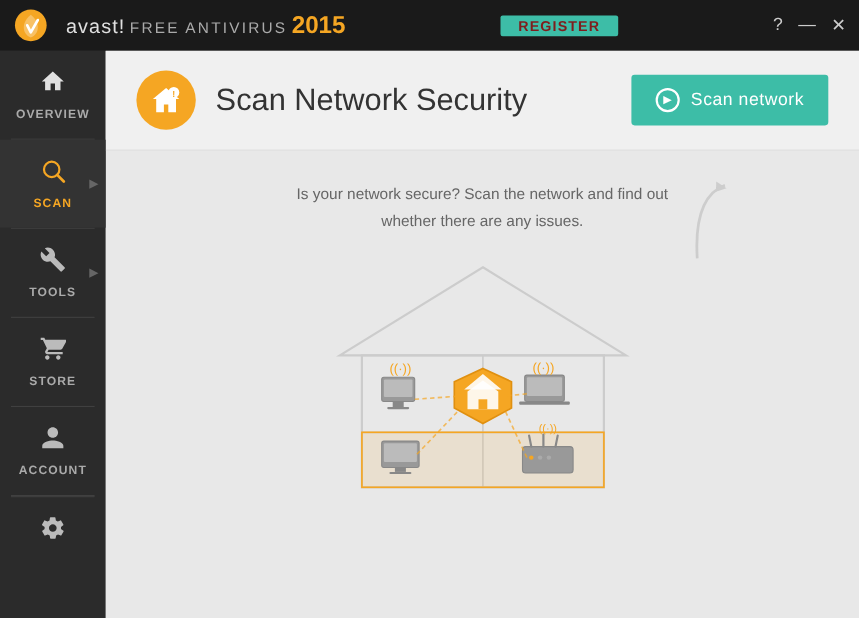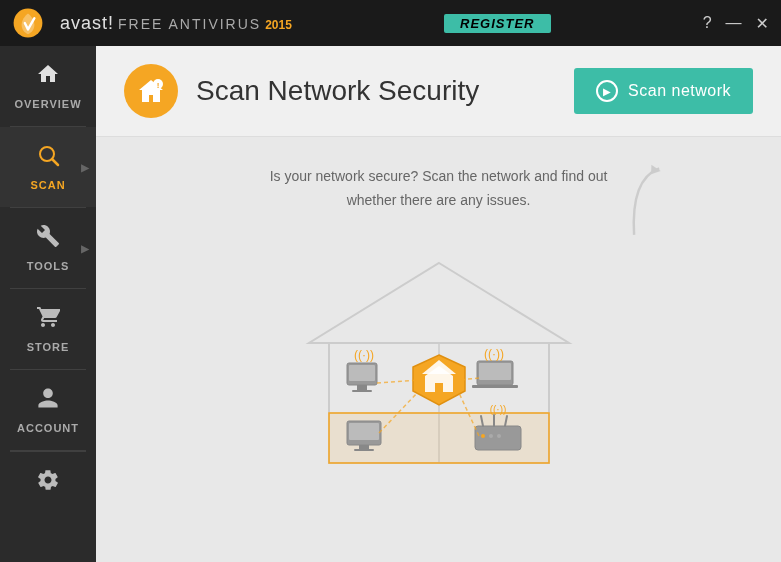--- a/index.html
+++ b/index.html
@@ -45,34 +45,33 @@
     }
     .avast-product {
       color: #aaa;
       font-size: 14px;
       font-weight: 400;
       letter-spacing: 2px;
       text-transform: uppercase;
     }
     .avast-year {
       color: #f5a623;
-      font-size: 12px;
+      font-size: 22px;
       font-weight: bold;
     }
     .register-btn {
       background: #3dbda7;
-      color: #000000;
+      color: #7f1d1d;
       border: none;
       padding: 2px 16px;
       font-size: 13px;
       font-weight: bold;
       letter-spacing: 1px;
       cursor: pointer;
       border-radius: 2px;
-      font-style: italic;
     }
     .titlebar-controls {
       display: flex;
       align-items: center;
       gap: 14px;
       color: #aaa;
       font-size: 16px;
     }
     .titlebar-controls span {
       cursor: pointer;
@@ -213,21 +212,20 @@
       justify-content: flex-start;
       padding: 28px 40px 20px;
       position: relative;
     }
     .description-text {
       text-align: center;
       color: #666;
       font-size: 14px;
       line-height: 1.7;
       max-width: 380px;
-      margin-bottom: 20px;
       z-index: 2;
       position: relative;
     }
 
     
     .arrow-decoration {
       position: absolute;
       top: 28px;
       right: 100px;
       color: #bbb;

